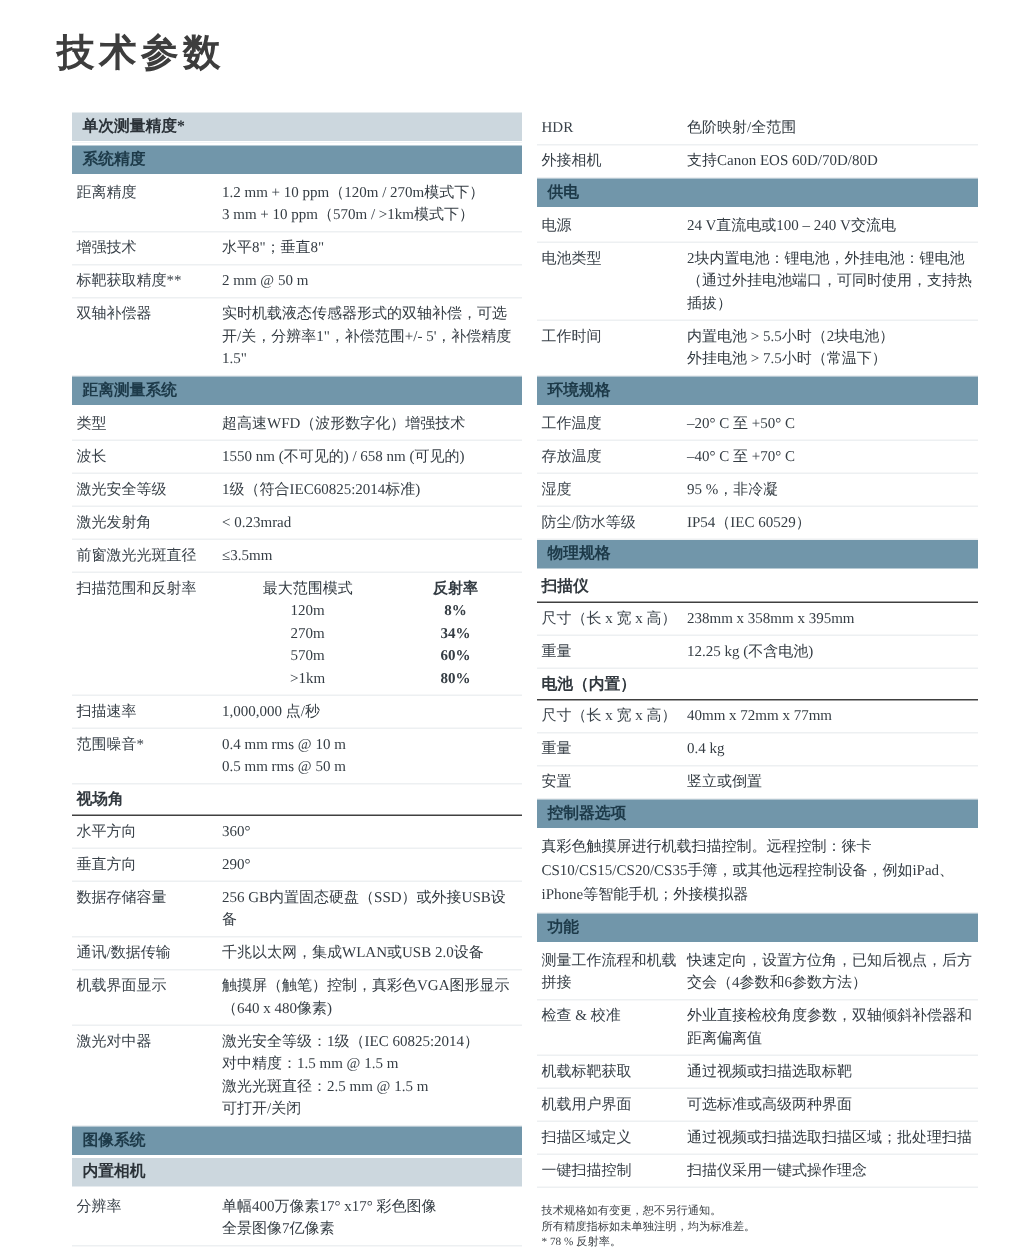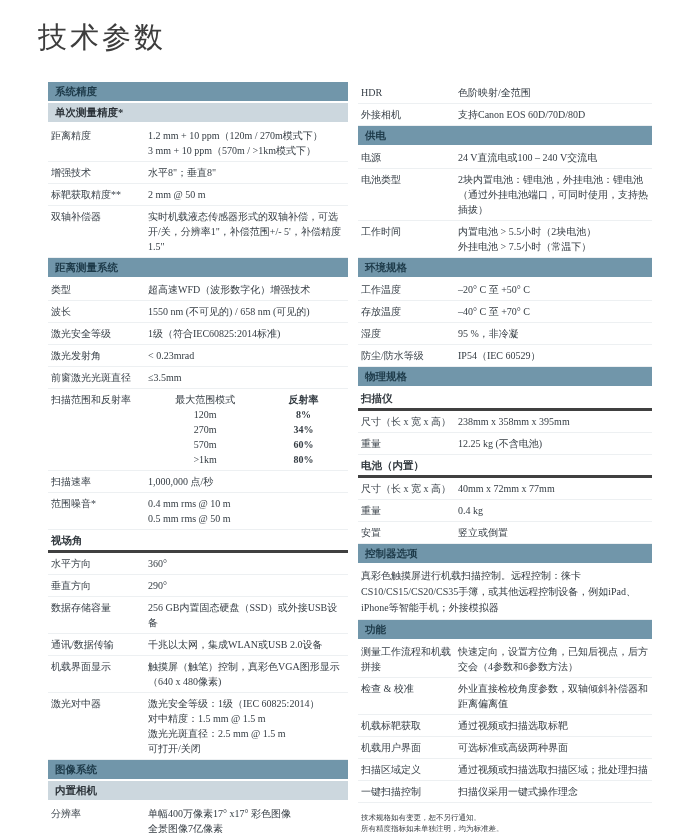--- a/index.html
+++ b/index.html
@@ -1,26 +1,26 @@
 <!DOCTYPE html>
 <html><head>
 <meta charset="utf-8">
 <style>
   * { box-sizing: border-box; margin: 0; padding: 0; }
   body { background: #ffffff; font-family: "Liberation Serif", "DejaVu Serif", serif; }
   .page { position: relative; width: 683px; height: 833px; background: #fff; overflow: hidden; padding: 18px 0 0 38px; }
-  .title { font-family: "Liberation Sans", "DejaVu Sans", sans-serif; font-size: 29px; font-weight: normal; color: #3d3d3d; letter-spacing: 3px; margin-bottom: 4px; }
+  .title { font-family: "Liberation Sans", "DejaVu Sans", sans-serif; font-size: 25px; font-weight: bold; color: #3d3d3d; letter-spacing: 3px; margin-bottom: 4px; }
   .cols { display: flex; gap: 10px; margin-left: 10px; margin-top: 24px; }
   .col { display: flex; flex-direction: column; }
   .col-left { width: 300px; }
   .col-right { width: 294px; }
   .bar { font-size: 10.5px; font-weight: bold; padding: 3px 7px; margin-bottom: 2px; line-height: 13px; }
   .bar.section { background: #7196aa; color: #1d3a49; }
   .bar.sub { background: #ccd7de; color: #2b3238; border-bottom: 1px solid #ffffff; }
-  .subbold { font-size: 10.5px; font-weight: bold; color: #32393f; padding: 4px 3px 3px 3px; border-bottom: 3px solid #404040; line-height: 13px; }
+  .subbold { font-size: 10.5px; font-weight: bold; color: #32393f; padding: 4px 3px 3px 3px; border-bottom: 1px solid #404040; line-height: 13px; }
   .row { display: flex; border-bottom: 1px solid #edf0f2; padding: 3px 3px; }
   .lbl { width: 97px; flex: none; font-size: 10px; color: #3a424a; line-height: 15px; padding-right: 4px; }
   .val { flex: 1; font-size: 10px; color: #343c43; line-height: 15px; }
   .val div { min-height: 15px; }
   .full { display: block; }
   .fulltext { font-size: 10px; color: #343c43; line-height: 16px; }
   .mini { width: 100%; }
   .mini-r { display: flex; }
   .mini-r span:first-child { width: 58%; text-align: center; }
   .mini-r span:last-child { width: 42%; text-align: center; font-weight: bold; }
@@ -28,22 +28,22 @@
   .foot-group { margin-bottom: 8px; }
   .foot-line { font-size: 7.5px; color: #3c4146; line-height: 10.5px; }
 </style>
 </head>
 <body>
 
 <div class="page">
   <h1 class="title">技术参数</h1>
   <div class="cols">
     <div class="col col-left" id="col-left">
+        <div class="bar sub">单次测量精度*</div>
         <div class="bar section">系统精度</div>
-        <div class="bar sub">单次测量精度*</div>
         <div class="row">
           <div class="lbl">距离精度</div>
           <div class="val">
             <div>1.2 mm + 10 ppm（120m / 270m模式下）</div>
             <div>3 mm + 10 ppm（570m / &gt;1km模式下）</div>
           </div>
         </div>
         <div class="row">
           <div class="lbl">增强技术</div>
           <div class="val">

